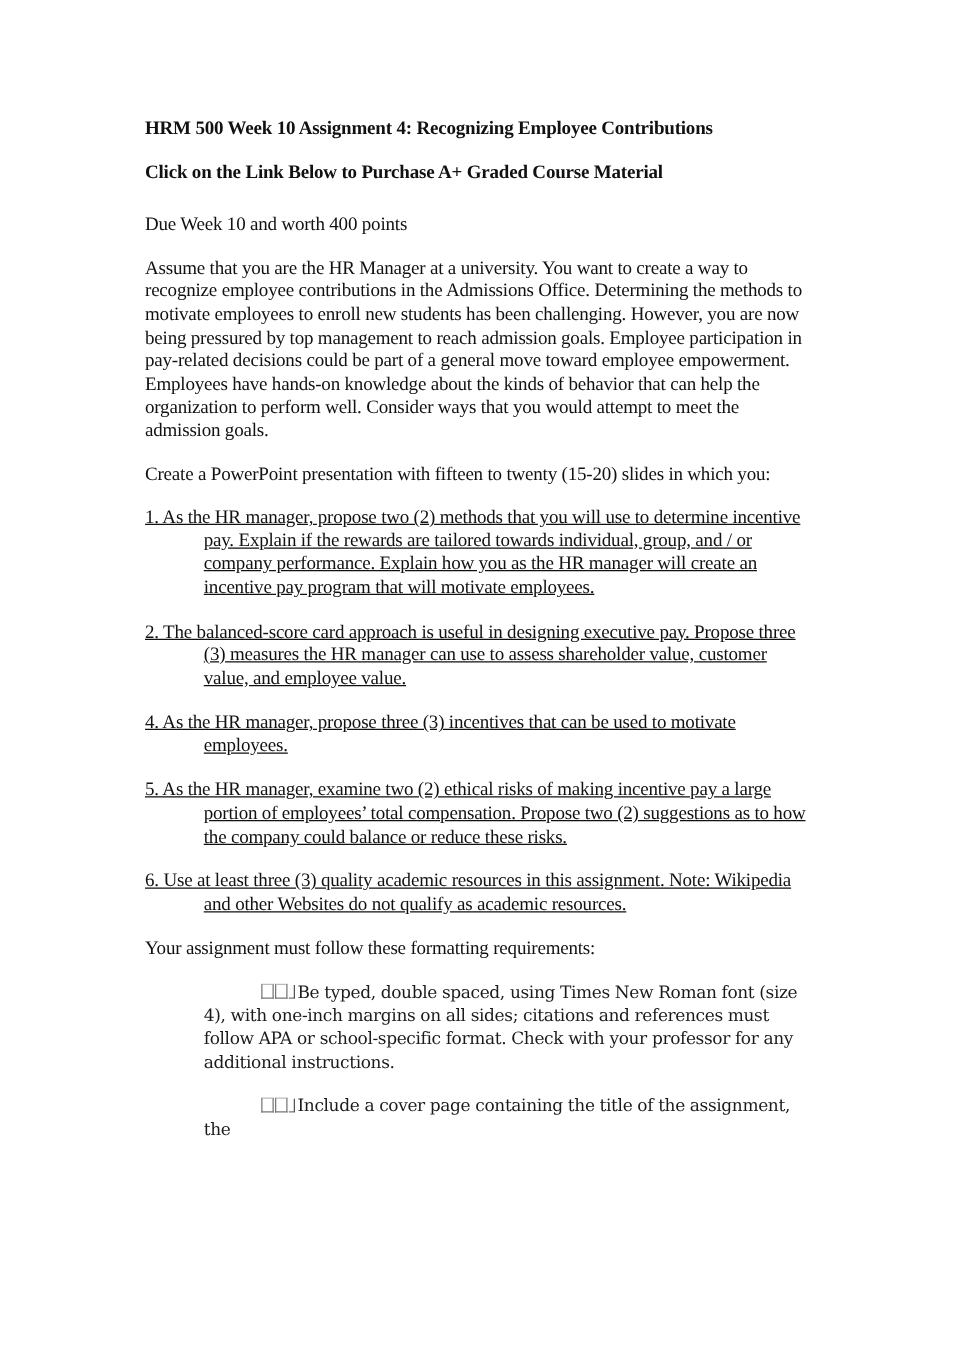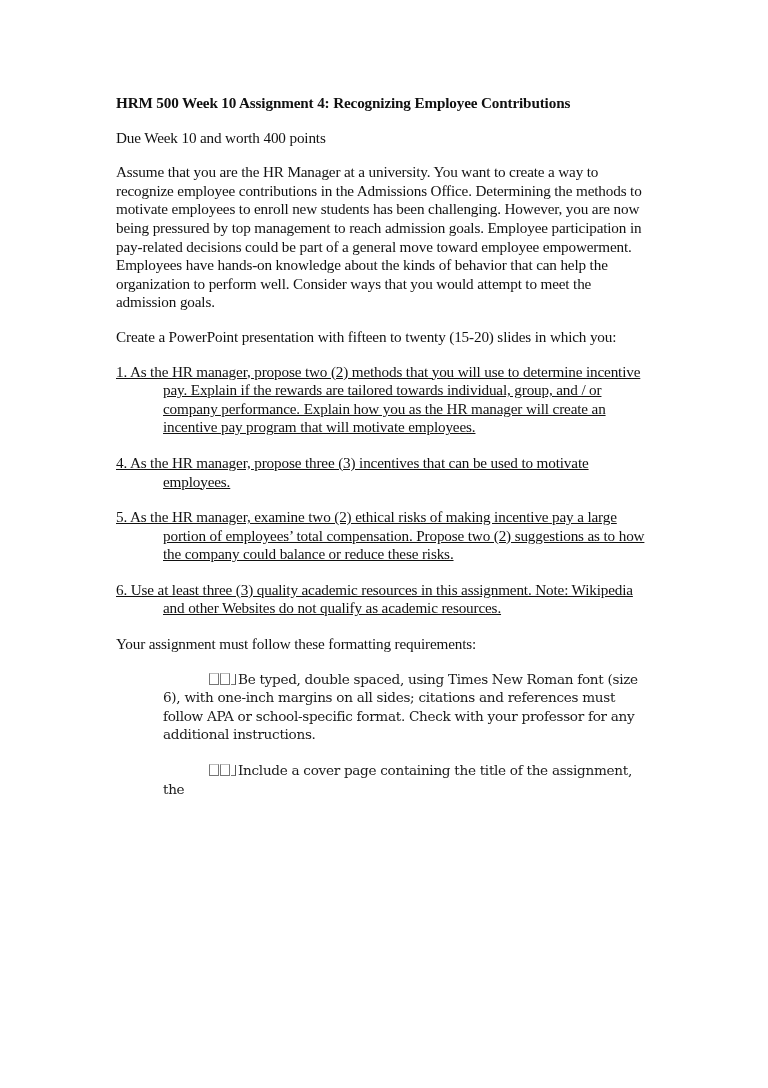--- a/index.html
+++ b/index.html
@@ -82,30 +82,32 @@
       border-right: 1px solid #555;
       border-top: none;
       border-left: none;
     }
   </style>
 </head>
 <body>
 
 <div class="page">
   <div class="title">HRM 500 Week 10 Assignment 4: Recognizing Employee Contributions</div>
+  <div class="subtitle">Click on the Link Below to Purchase A+ Graded Course Material</div>
   <p class="due">Due Week 10 and worth 400 points</p>
   <p class="intro">Assume that you are the HR Manager at a university. You want to create a way to recognize employee contributions in the Admissions Office. Determining the methods to motivate employees to enroll new students has been challenging. However, you are now being pressured by top management to reach admission goals. Employee participation in pay-related decisions could be part of a general move toward employee empowerment. Employees have hands-on knowledge about the kinds of behavior that can help the organization to perform well. Consider ways that you would attempt to meet the admission goals.</p>
   <p class="lead">Create a PowerPoint presentation with fifteen to twenty (15-20) slides in which you:</p>
 
   <p class="item">1. As the HR manager, propose two (2) methods that you will use to determine incentive pay. Explain if the rewards are tailored towards individual, group, and / or company performance. Explain how you as the HR manager will create an incentive pay program that will motivate employees.</p>
+  <p class="item">2. The balanced-score card approach is useful in designing executive pay. Propose three (3) measures the HR manager can use to assess shareholder value, customer value, and employee value.</p>
   <p class="item">4. As the HR manager, propose three (3) incentives that can be used to motivate employees.</p>
   <p class="item">5. As the HR manager, examine two (2) ethical risks of making incentive pay a large portion of employees’ total compensation. Propose two (2) suggestions as to how the company could balance or reduce these risks.</p>
   <p class="item">6. Use at least three (3) quality academic resources in this assignment. Note: Wikipedia and other Websites do not qualify as academic resources.</p>
 
   <p class="req-lead">Your assignment must follow these formatting requirements:</p>
 
   <p class="req">
-    <span class="bullet-boxes"><span class="box"></span><span class="box"></span><span class="box last"></span></span><span>Be typed, double spaced, using Times New Roman font (size 6), with one-inch margins on all sides; citations and references must follow APA or school-specific format. Check with your professor for any additional instructions.</span>
+    <span class="bullet-boxes"><span class="box"></span><span class="box"></span><span class="box last"></span></span><span>Be typed, double spaced, using Times New Roman font (size 4), with one-inch margins on all sides; citations and references must follow APA or school-specific format. Check with your professor for any additional instructions.</span>
   </p>
   <p class="req">
     <span class="bullet-boxes"><span class="box"></span><span class="box"></span><span class="box last"></span></span><span>Include a cover page containing the title of the assignment, the</span>
   </p>
 </div>
 
 </body></html>

